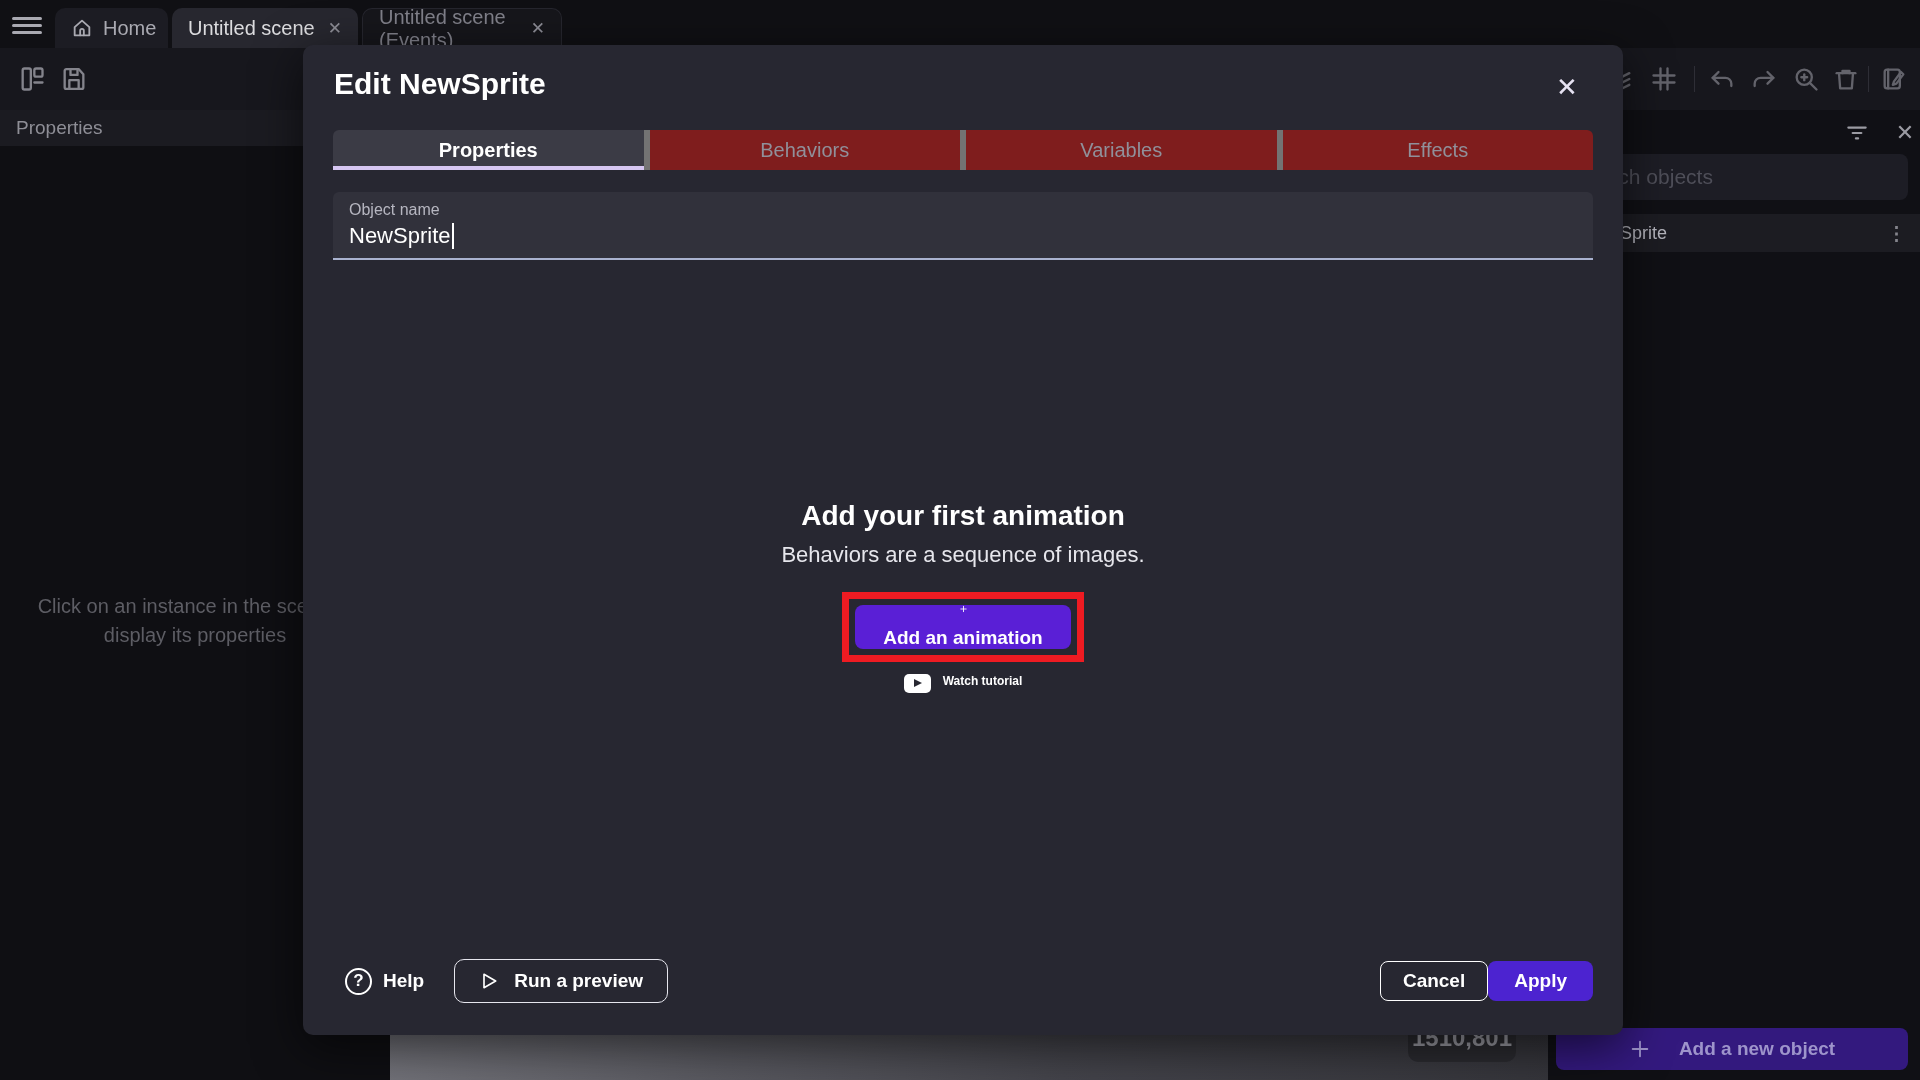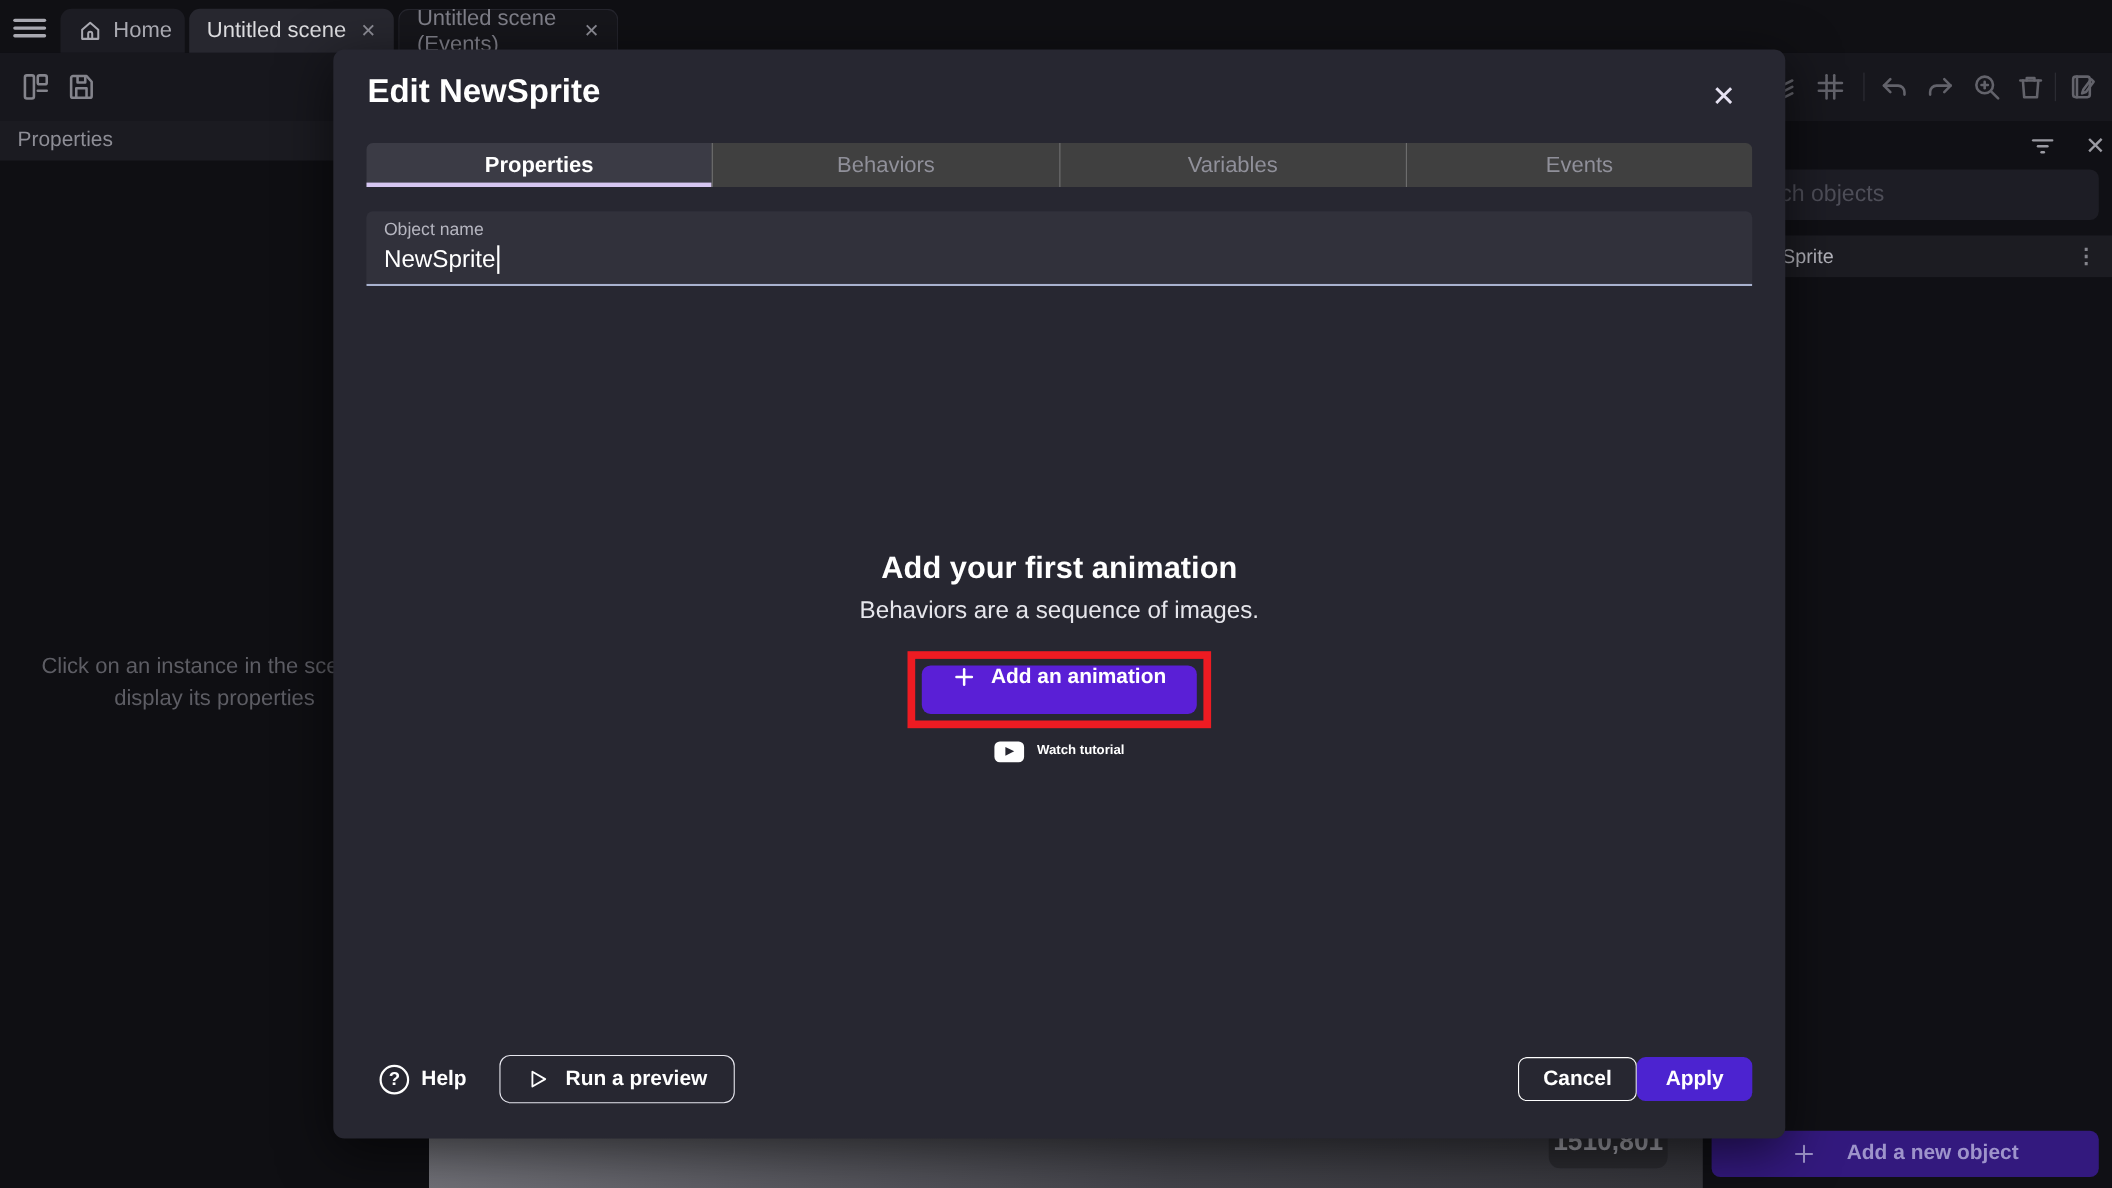--- a/index.html
+++ b/index.html
@@ -57,38 +57,38 @@
 
   
   .modal { position:absolute; left:303px; top:45px; width:1320px; height:990px; background:#272731;
            border-radius:10px; box-shadow:0 12px 48px rgba(0,0,0,.6); z-index:10; }
   .modal-title { position:absolute; left:31px; top:22px; font-size:30px; font-weight:700; color:#ffffff; }
   .modal-close { position:absolute; right:42px; top:28px; width:28px; height:28px; color:#e6e2f2;
                  font-size:26px; line-height:28px; text-align:center; cursor:pointer; }
 
   .mtabs { position:absolute; left:30px; right:30px; top:85px; height:40px; display:flex;
            border-radius:6px 6px 0 0; overflow:hidden; }
-  .mtab { flex:1; display:flex; align-items:center; justify-content:center; background:#404040;
-          color:#90909a; font-size:20px; position:relative; cursor:pointer; border-left:1px solid #737373; }
+  .mtab { flex:1; display:flex; align-items:center; justify-content:center; background:#7f1d1d;
+          color:#90909a; font-size:20px; position:relative; cursor:pointer; border-left:6px solid #737373; }
   .mtab:first-child { border-left:none; }
   .mtab.active { background:#3b3b45; color:#ffffff; font-weight:700; }
   .mtab.active::after { content:""; position:absolute; left:0; right:0; bottom:0; height:4px; background:#d6c6f2; }
 
   .objname { position:absolute; left:30px; right:30px; top:147px; height:68px; background:#31313b;
              border-radius:6px 6px 0 0; border-bottom:2px solid #a9b2cf; padding:9px 16px 0; cursor:text; }
   .objname .lbl { font-size:16px; color:#b6b6c0; }
   .objname .val { font-size:22px; color:#ffffff; margin-top:4px; display:flex; align-items:center; }
   .caret { display:inline-block; width:2px; height:26px; background:#ffffff; margin-left:2px; }
 
   .center-stack { position:absolute; left:0; right:0; top:455px; text-align:center; }
   .cs-title { font-size:28px; font-weight:700; color:#ffffff; }
   .cs-sub { margin-top:10px; font-size:22px; color:#e6e6ec; }
   .red-box { display:inline-block; margin-top:24px; border:7px solid #ee1b22; padding:6px; }
-  .cta-btn { display:flex; align-items:flex-start; gap:14px; height:44px; padding:0 28px; background:#5a1fd6;
-             border-radius:8px; color:#ffffff; font-size:19px; font-weight:700; cursor:pointer; border:none; }
+  .cta-btn { display:flex; align-items:center; gap:14px; height:44px; padding:0 28px; background:#5a1fd6;
+             border-radius:8px; color:#ffffff; font-size:19px; font-weight:700; cursor:pointer; border:none;flex-direction:column; }
   .tutorial { margin-top:12px; display:flex; align-items:flex-start; justify-content:center; gap:12px;
               color:#ffffff; font-size:12px; font-weight:700; cursor:pointer; }
   .yt-ic { width:27px; height:19px; background:#ffffff; border-radius:5px; position:relative; }
   .yt-ic::after { content:""; position:absolute; left:10px; top:5px; border-left:8px solid #272731;
                   border-top:4.5px solid transparent; border-bottom:4.5px solid transparent; }
 
   .mfooter { position:absolute; left:42px; right:30px; bottom:32px; display:flex; align-items:center; }
   .help { display:flex; align-items:center; gap:11px; color:#ffffff; font-size:19px; font-weight:700; cursor:pointer; }
   .help-circle { width:27px; height:27px; border:2px solid #ffffff; border-radius:50%; display:flex;
                  align-items:center; justify-content:center; font-size:17px; font-weight:700; }
@@ -217,21 +217,21 @@
   </aside>
 
   <section class="modal">
     <h1 class="modal-title">Edit NewSprite</h1>
     <div class="modal-close">✕</div>
 
     <nav class="mtabs">
       <div class="mtab active">Properties</div>
       <div class="mtab">Behaviors</div>
       <div class="mtab">Variables</div>
-      <div class="mtab">Events</div>
+      <div class="mtab">Effects</div>
     </nav>
 
     <div class="objname">
       <div class="lbl">Object name</div>
       <div class="val">
         <span>NewSprite</span>
         <span class="caret"></span>
       </div>
     </div>
 

